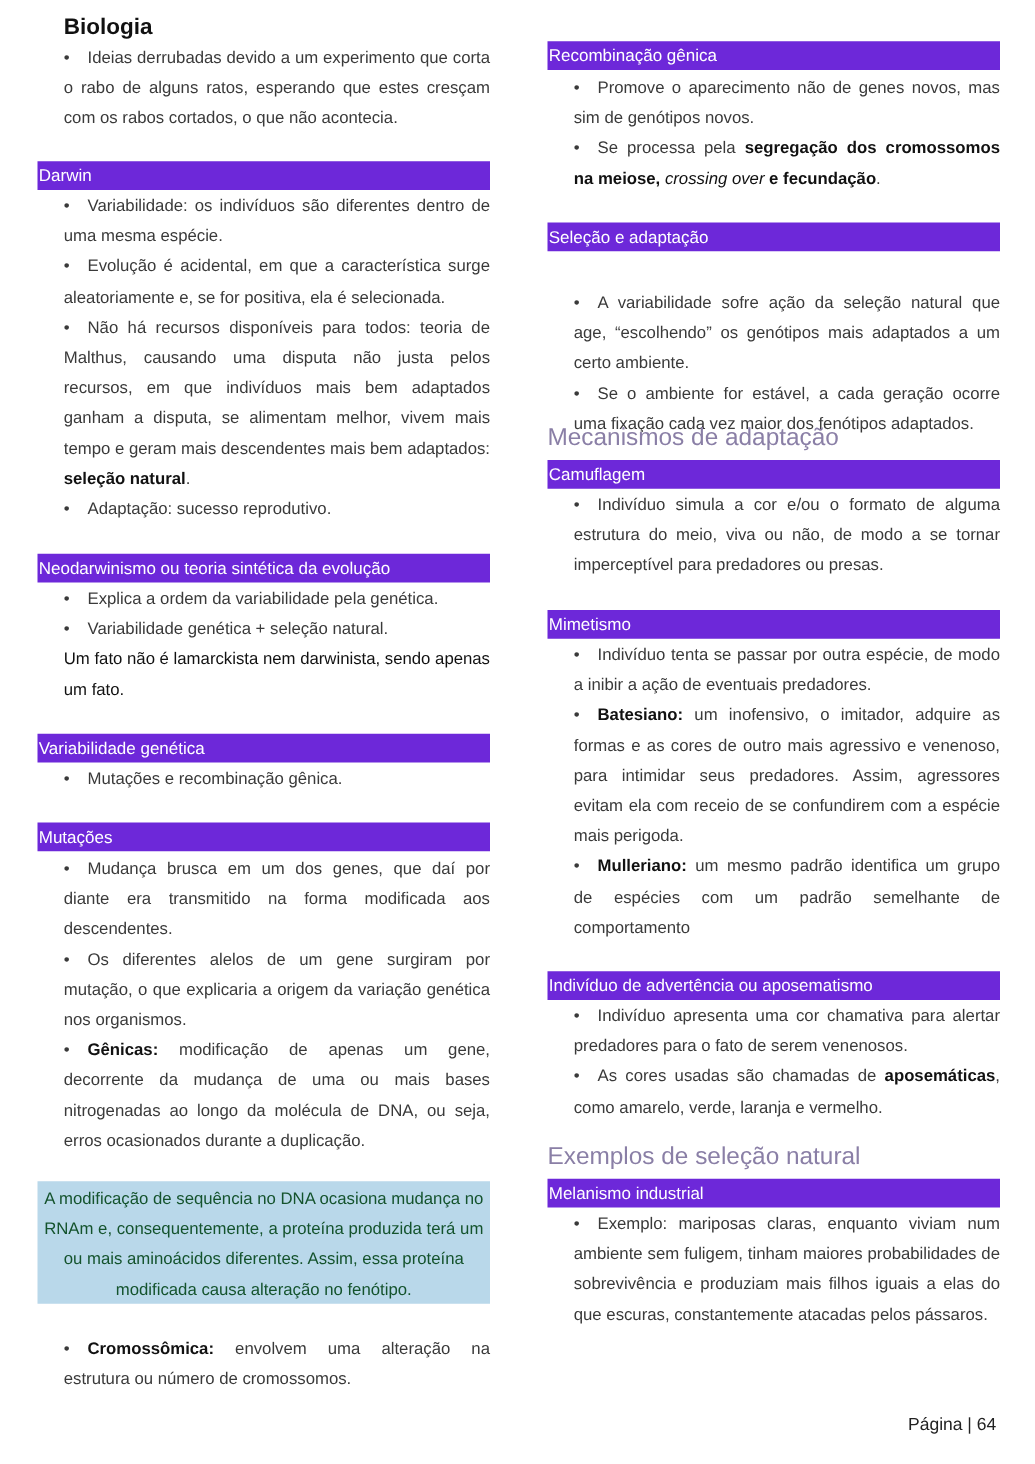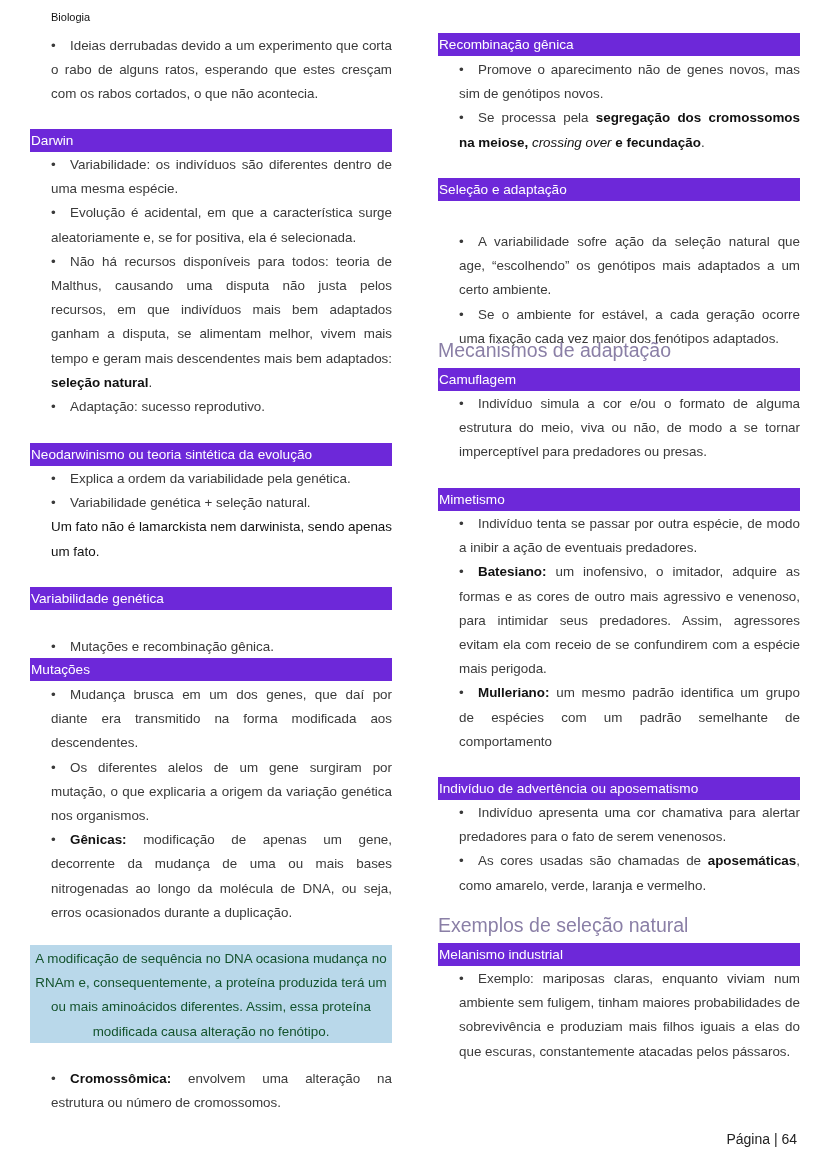--- a/index.html
+++ b/index.html
@@ -8,21 +8,21 @@
   .col { position: absolute; top: 0; }
   .col-left { left: 30px; width: 362px; }
   .col-right { left: 438px; width: 362px; }
   .para { line-height: 24.2px; text-align: justify; }
   .indent { padding-left: 21px; }
   .bullet { display: inline-block; width: 19px; }
   .bar {
     background: #6d28d9; color: #ffffff; font-size: 13.6px;
     height: 23px; line-height: 23px; padding-left: 1px; white-space: nowrap;
   }
-  .title-block { font-weight: normal; color: #111; font-size: 11px; }
+  .title-block { font-weight: bold; color: #111; font-size: 18px; }
   .section-title { color: #8a7fa6; font-size: 19.5px; line-height: 26px; }
   strong { color: #111; font-weight: bold; }
   .callout {
     background: #b9d8ea; color: #14532d; text-align: center;
     line-height: 24.2px; padding: 2px 0 2px 0; font-size: 13.4px;
   }
   .dark { color: #111; }
   .footer { position: absolute; right: 31px; top: 1131px; font-size: 14px; color: #222; }
   .abs { position: absolute; left: 0; width: 100%; }
 </style>
@@ -46,21 +46,21 @@
   </div>
 
   <div class="abs bar" style="top:443px;">Neodarwinismo ou teoria sintética da evolução</div>
   <div class="abs para indent" style="top:467px;">
     <div><span class="bullet">•</span><span>Explica a ordem da variabilidade pela genética.</span></div>
     <div><span class="bullet">•</span><span>Variabilidade genética + seleção natural.</span></div>
     <div class="dark">Um fato não é lamarckista nem darwinista, sendo apenas um fato.</div>
   </div>
 
   <div class="abs bar" style="top:587px;">Variabilidade genética</div>
-  <div class="abs para indent" style="top:635px;">
+  <div class="abs para indent" style="top:611px;">
     <div><span class="bullet">•</span><span>Mutações e recombinação gênica.</span></div>
   </div>
 
   <div class="abs bar" style="top:658px;">Mutações</div>
   <div class="abs para indent" style="top:683px;">
     <div><span class="bullet">•</span><span>Mudança brusca em um dos genes, que daí por diante era transmitido na forma modificada aos descendentes.</span></div>
     <div><span class="bullet">•</span><span>Os diferentes alelos de um gene surgiram por mutação, o que explicaria a origem da variação genética nos organismos.</span></div>
     <div><span class="bullet">•</span><strong>Gênicas:</strong><span> modificação de apenas um gene, decorrente da mudança de uma ou mais bases nitrogenadas ao longo da molécula de DNA, ou seja, erros ocasionados durante a duplicação.</span></div>
   </div>
 

